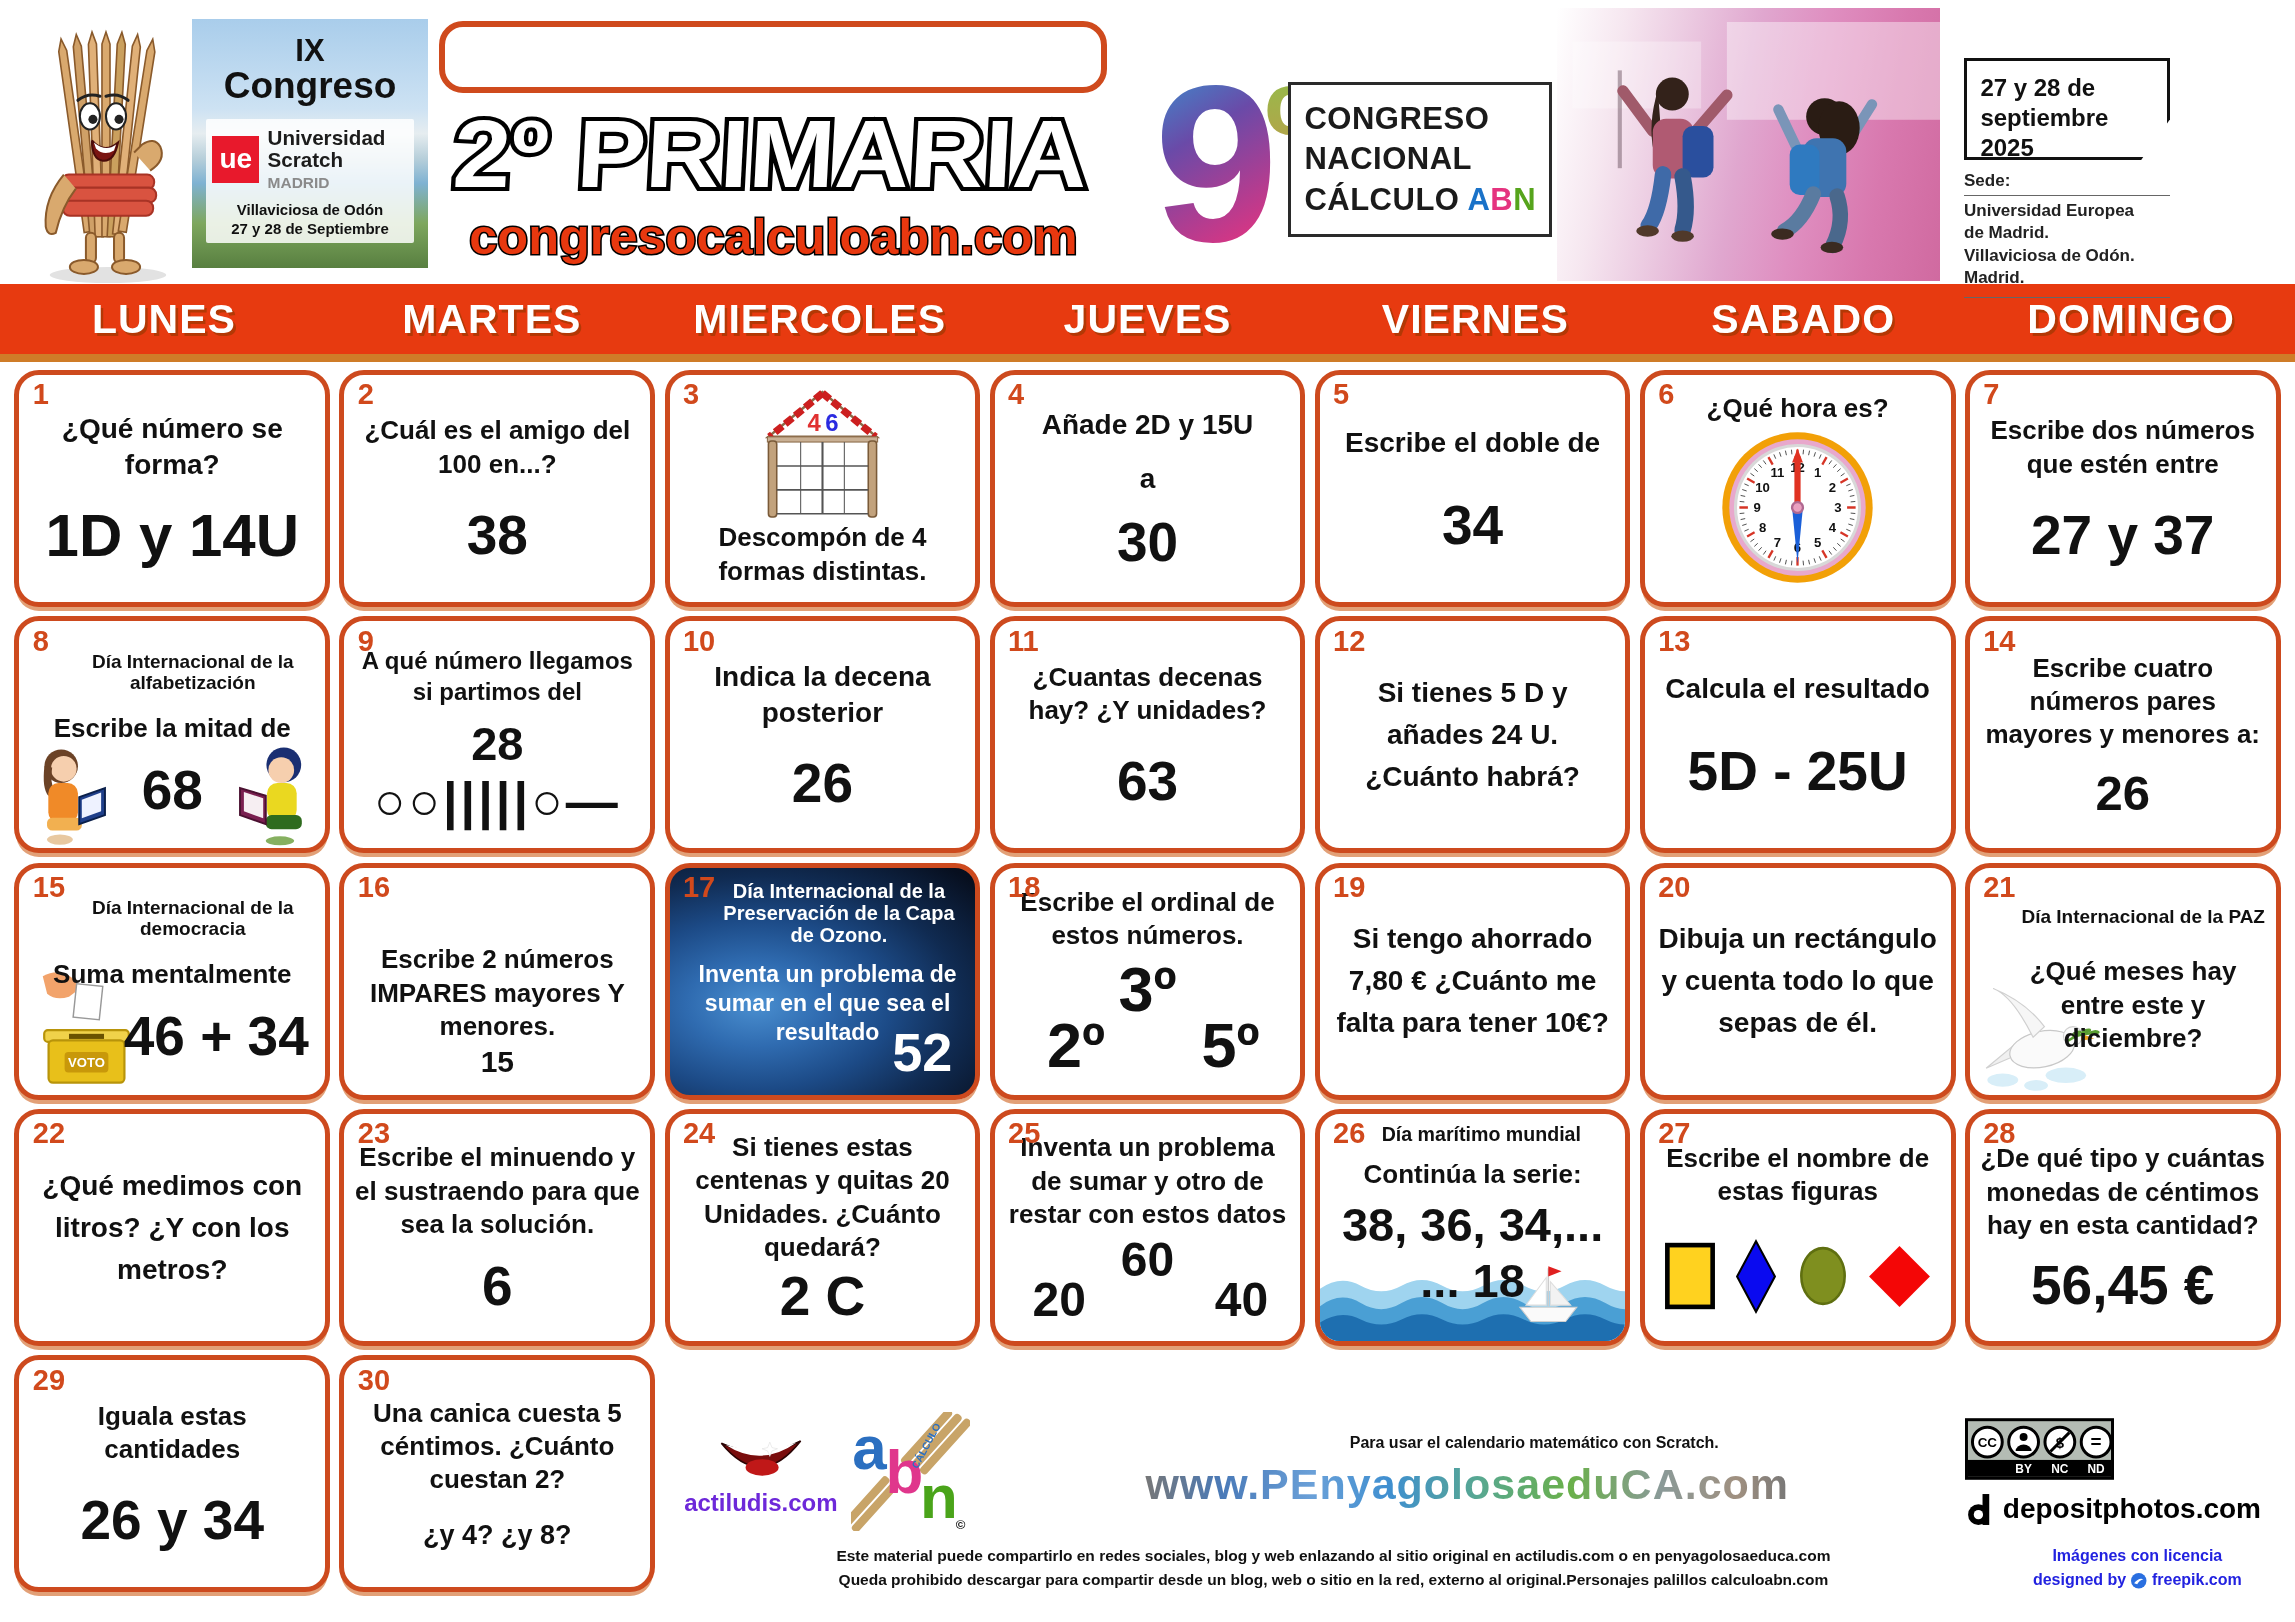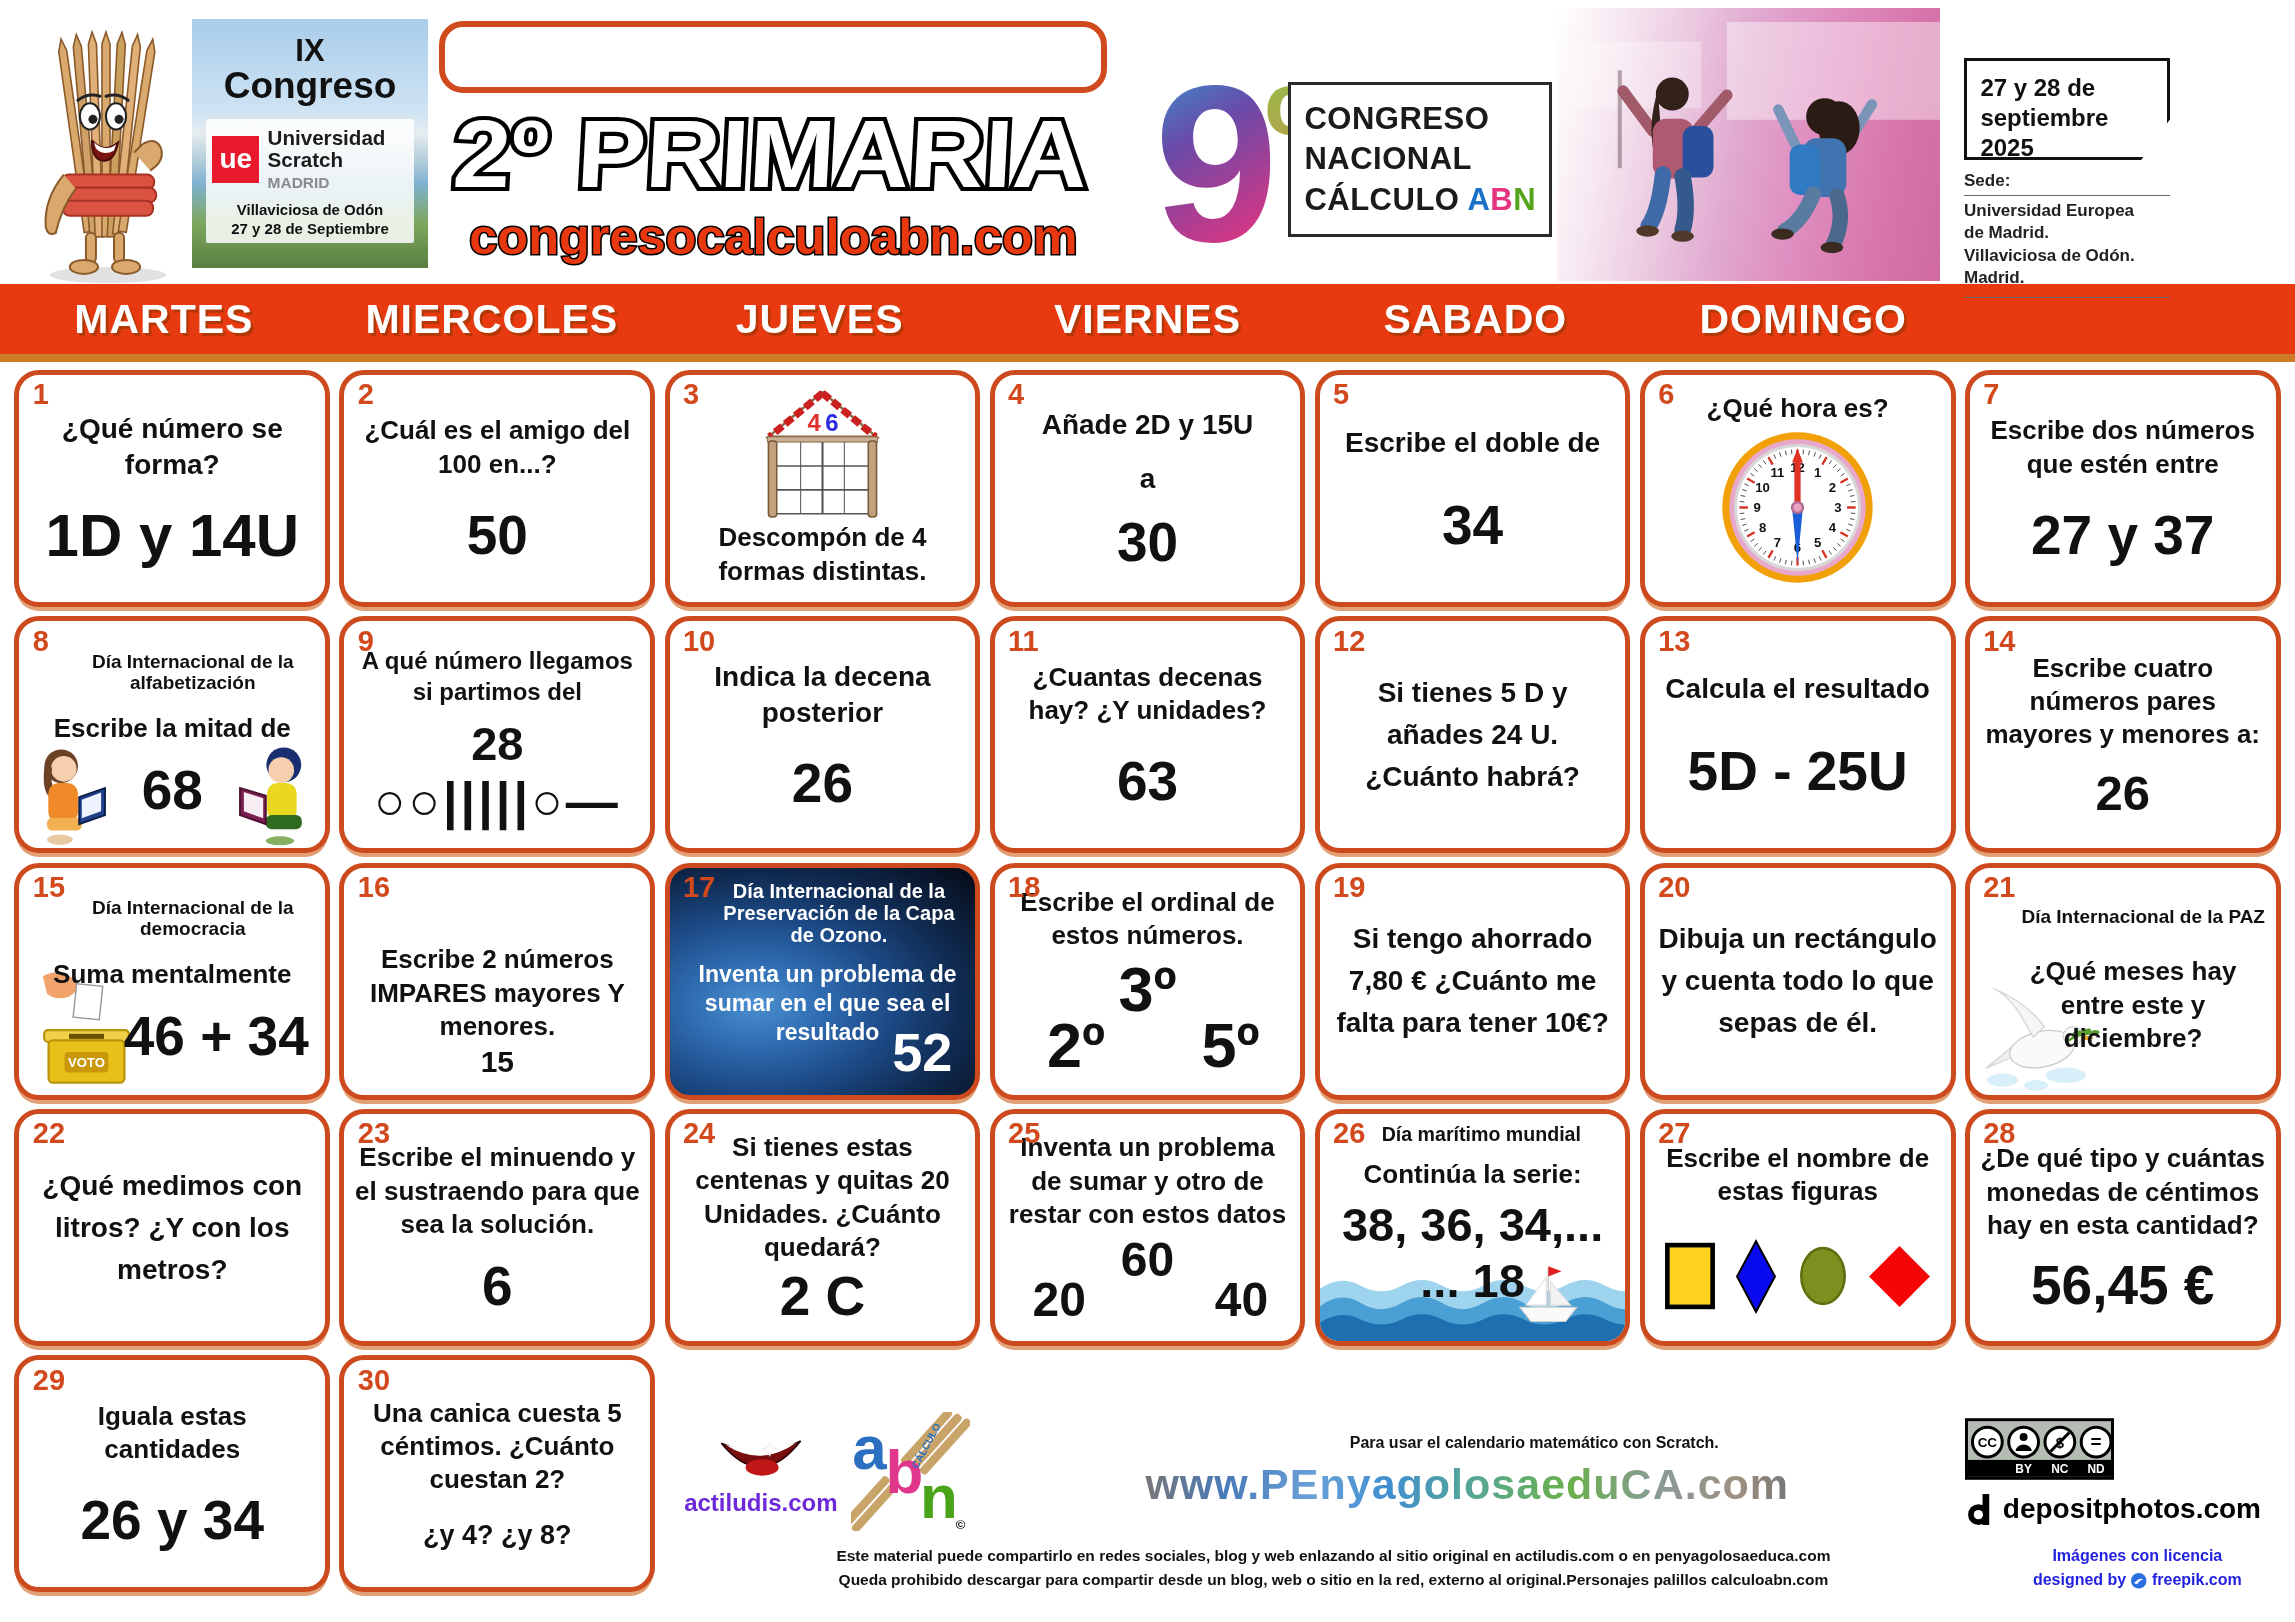--- a/index.html
+++ b/index.html
@@ -244,20 +244,21 @@
     <div class="sb">
       <div>Universidad Europea</div>
       <div>de Madrid.</div>
       <div>Villaviciosa de Odón.</div>
       <div>Madrid.</div>
     </div>
   </div>
 </div>
 
 <div class="daysbar">
+  <span class="day">LUNES</span>
   <span class="day">MARTES</span>
   <span class="day">MIERCOLES</span>
   <span class="day">JUEVES</span>
   <span class="day">VIERNES</span>
   <span class="day">SABADO</span>
   <span class="day">DOMINGO</span>
 </div>
 
 <div class="grid">
 
@@ -266,21 +267,21 @@
     <div class="cbody">
       <p class="t">¿Qué número se forma?</p>
       <p class="big">1D y 14U</p>
     </div>
   </div>
 
   <div class="cell c2">
     <span class="cnum">2</span>
     <div class="cbody">
       <p class="t">¿Cuál es el amigo del 100 en...?</p>
-      <p class="big">50</p>
+      <p class="big">38</p>
     </div>
   </div>
 
   <div class="cell c3">
     <span class="cnum">3</span>
     <div class="cbody">
       <svg class="houseicon" viewBox="0 0 240 250">
         <polygon points="120,6 16,92 224,92" fill="#fefefe" stroke="#8a6a48" stroke-width="5"></polygon>
         <line x1="120" y1="8" x2="18" y2="92" stroke="#cc1f1f" stroke-width="14" stroke-dasharray="18 7"></line>
         <line x1="120" y1="8" x2="222" y2="92" stroke="#cc1f1f" stroke-width="14" stroke-dasharray="18 7"></line>

